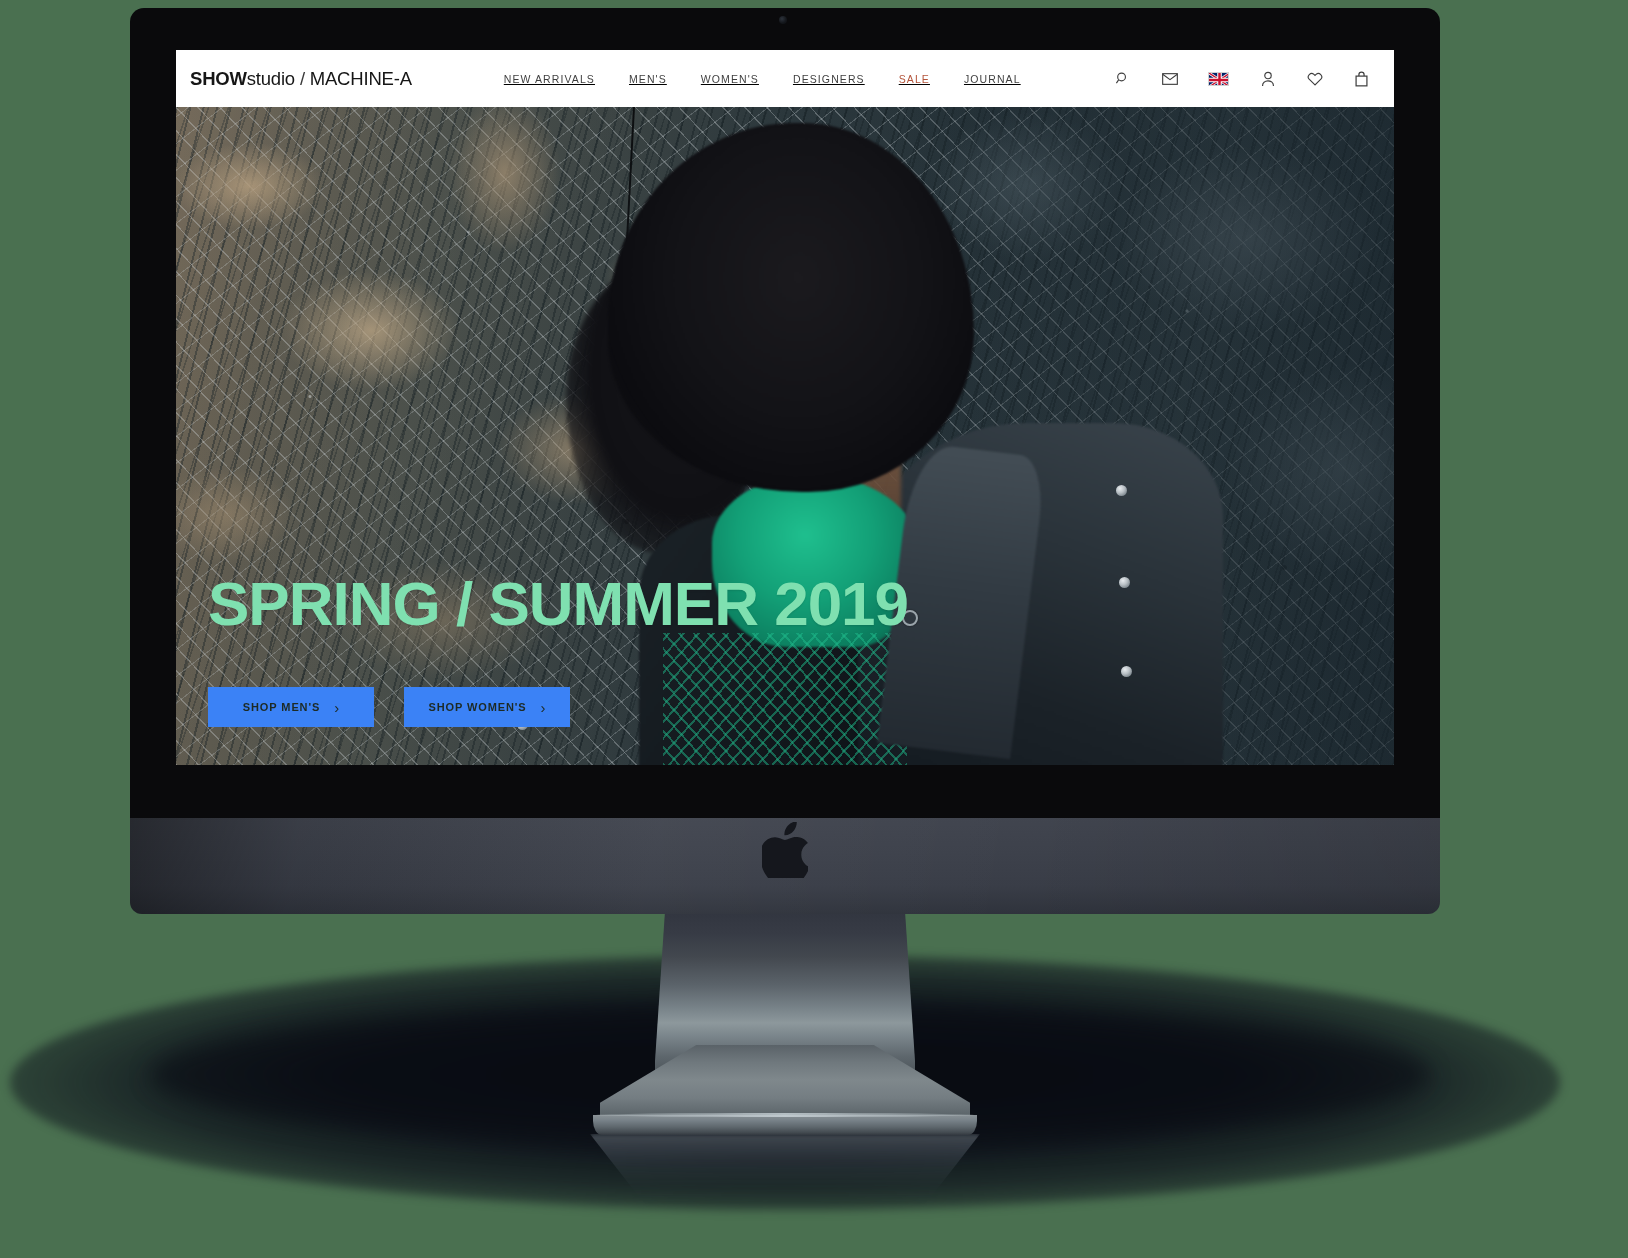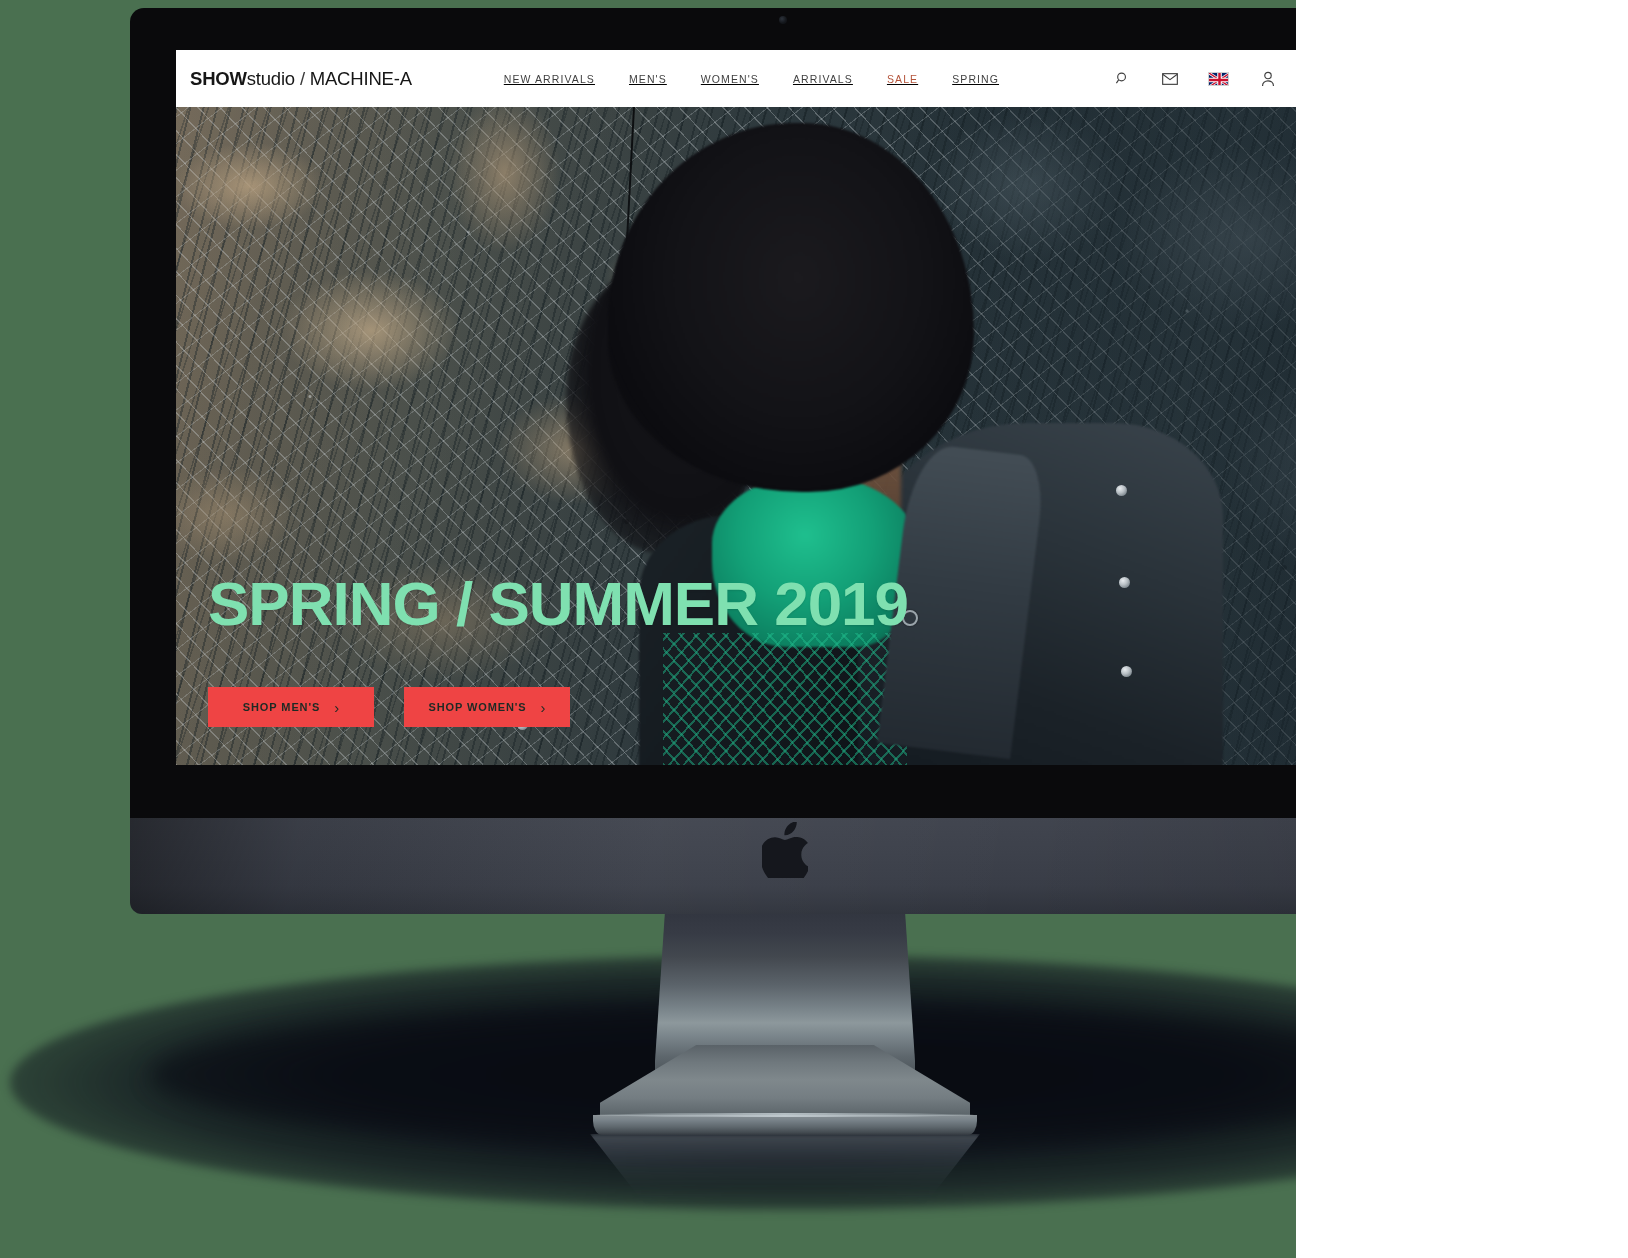--- a/index.html
+++ b/index.html
@@ -7,21 +7,21 @@
 
   html, body {
     width: 1628px;
     height: 1258px;
     overflow: hidden;
     font-family: "Liberation Sans", sans-serif;
   }
 
   #stage {
     position: relative;
-    width: 1296px;
+    width: 1628px;
     height: 1258px;
     background: #4a7050;
     overflow: hidden;
   }
 
   
   .floor-shadow {
     position: absolute;
     left: 10px;
     top: 955px;
@@ -423,21 +423,21 @@
     line-height: 1;
     color: #7fe0b0;
     white-space: nowrap;
     margin-bottom: 52px;
     text-shadow: 0 1px 2px rgba(0,0,0,0.12);
   }
   .cta-row { display: flex; gap: 30px; }
   .cta {
     width: 166px;
     height: 40px;
-    background: #ef4444;
+    background: #3b82f6;
     display: flex;
     align-items: center;
     justify-content: center;
     gap: 14px;
     cursor: pointer;
     border: none;
     padding: 0;
   }
   .cta-label {
     font-size: 11px;
@@ -494,23 +494,23 @@
     <div class="site-header">
 
       <div class="brand">
         <b>SHOW</b><span>studio</span><span class="sep"> / </span><span>MACHINE-A</span>
       </div>
 
       <nav class="main-nav">
         <a class="nav-link" href="#">NEW ARRIVALS</a>
         <a class="nav-link" href="#">MEN'S</a>
         <a class="nav-link" href="#">WOMEN'S</a>
-        <a class="nav-link" href="#">ARRIVALS</a>
+        <a class="nav-link" href="#">DESIGNERS</a>
         <a class="nav-link sale" href="#">SALE</a>
-        <a class="nav-link" href="#">SPRING</a>
+        <a class="nav-link" href="#">JOURNAL</a>
       </nav>
 
       <div class="icon-group">
 
         <span class="ico">
           <svg width="15" height="15" viewBox="0 0 24 24" fill="none" stroke="#3f3f3f" stroke-width="1.8">
             <circle cx="10.5" cy="9.5" r="6.2"></circle>
               <line x1="5.8" y1="14.2" x2="2.2" y2="19.5"></line>
           </svg>
         </span>

